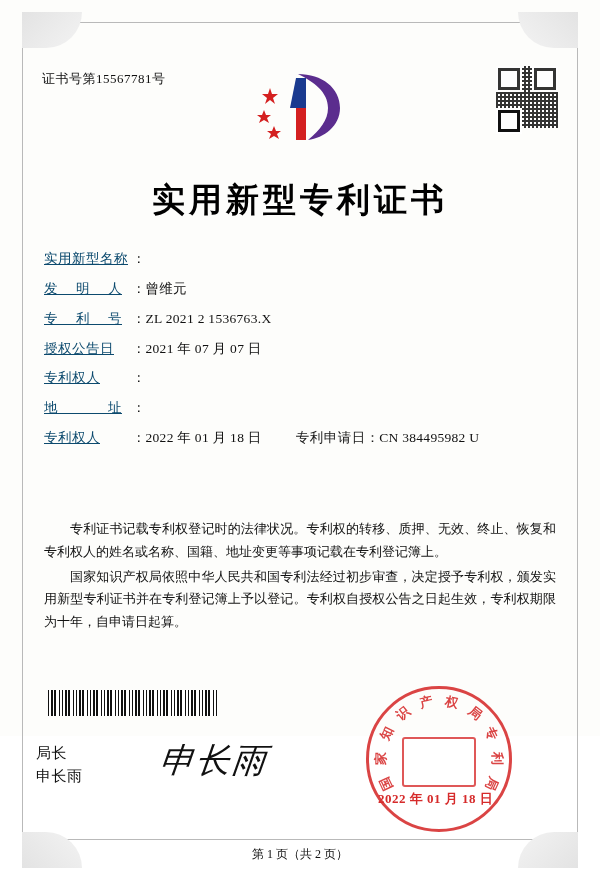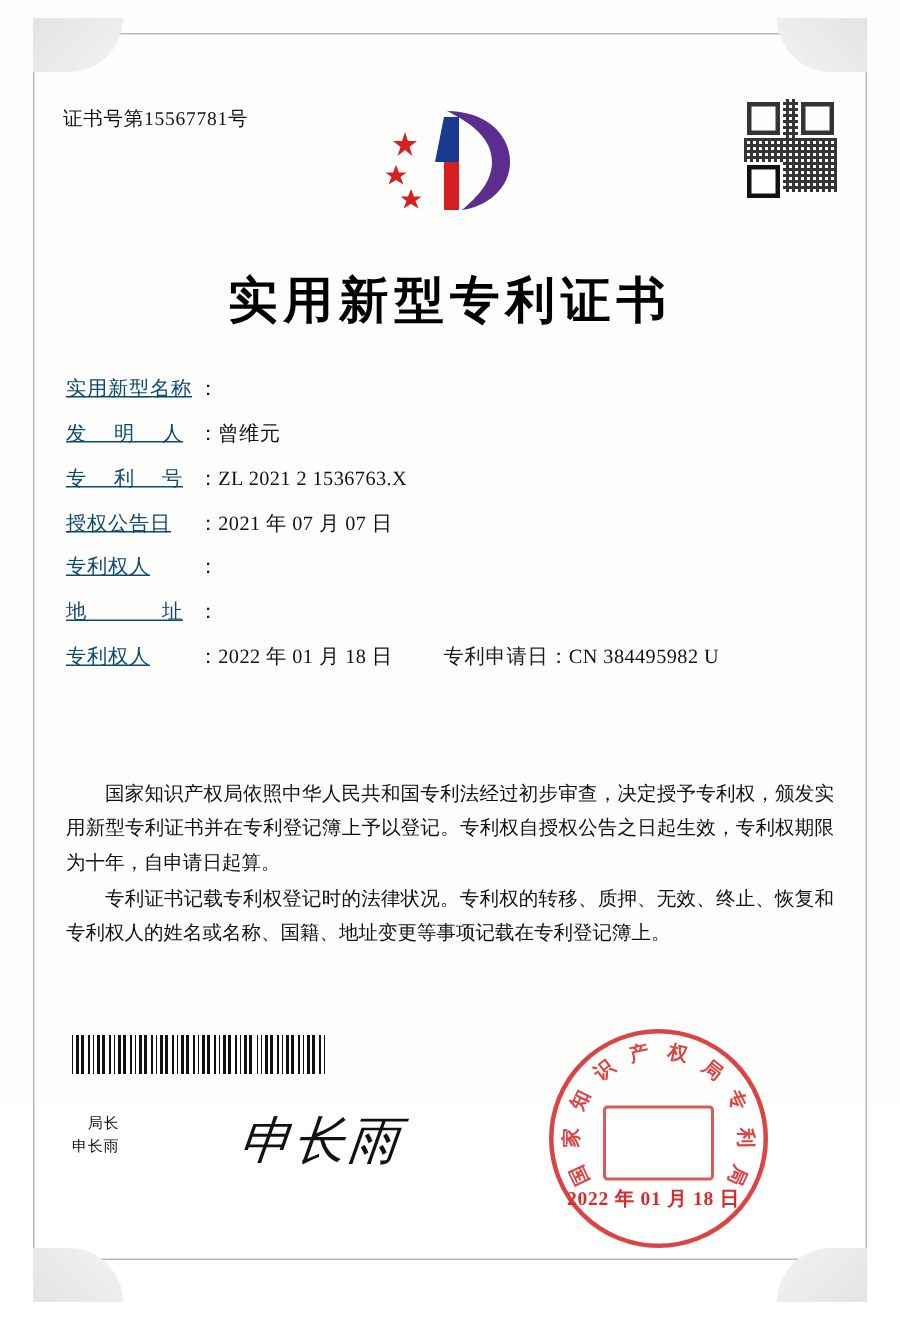--- a/index.html
+++ b/index.html
@@ -216,27 +216,26 @@
     left: 378px;
     top: 790px;
     font-size: 13px;
     color: #d62b2b;
     font-weight: bold;
     letter-spacing: 0.5px;
   }
 
   .director {
     position: absolute;
-    left: 48px;
+    left: 36px;
     top: 742px;
-    font-size: 10px;
+    font-size: 15px;
     line-height: 1.5;
     color: #111;
     letter-spacing: 0.5px;
-    text-align: right;
   }
 
   .signature {
     position: absolute;
     left: 160px;
     top: 738px;
     font-size: 34px;
     font-family: "DejaVu Serif", serif;
     color: #111;
     font-style: italic;
@@ -320,22 +319,22 @@
       <span class="field-colon">：</span>
       <span class="field-value">2022 年 01 月 18 日</span>
       <span class="sub-label">专利申请日</span>
       <span class="field-colon">：</span>
       <span class="field-value">CN 384495982 U</span>
     </div>
 
   </div>
 
   <div class="paragraphs">
+    <p>专利证书记载专利权登记时的法律状况。专利权的转移、质押、无效、终止、恢复和专利权人的姓名或名称、国籍、地址变更等事项记载在专利登记簿上。</p>
     <p>国家知识产权局依照中华人民共和国专利法经过初步审查，决定授予专利权，颁发实用新型专利证书并在专利登记簿上予以登记。专利权自授权公告之日起生效，专利权期限为十年，自申请日起算。</p>
-    <p>专利证书记载专利权登记时的法律状况。专利权的转移、质押、无效、终止、恢复和专利权人的姓名或名称、国籍、地址变更等事项记载在专利登记簿上。</p>
   </div>
 
   <div class="barcode"></div>
 
   <div class="seal">
     <div class="seal-emblem"></div>
     <div class="seal-text" id="seal-ring">
         <span style="transform: translate(-50%, -50%) rotate(-115deg) translateY(-58px) rotate(0deg); transform-origin: 50% 50%;">国</span>
         <span style="transform: translate(-50%, -50%) rotate(-89.4444deg) translateY(-58px) rotate(0deg); transform-origin: 50% 50%;">家</span>
         <span style="transform: translate(-50%, -50%) rotate(-63.8889deg) translateY(-58px) rotate(0deg); transform-origin: 50% 50%;">知</span>
@@ -350,14 +349,15 @@
   </div>
   <div class="issue-date-stamp">2022 年 01 月 18 日</div>
 
   <div class="director">
     <div>局长</div>
     <div>申长雨</div>
   </div>
 
   <div class="signature">申长雨</div>
 
+  <div class="page-foot">第 1 页（共 2 页）</div>
 
 </div>
 
 </body></html>

